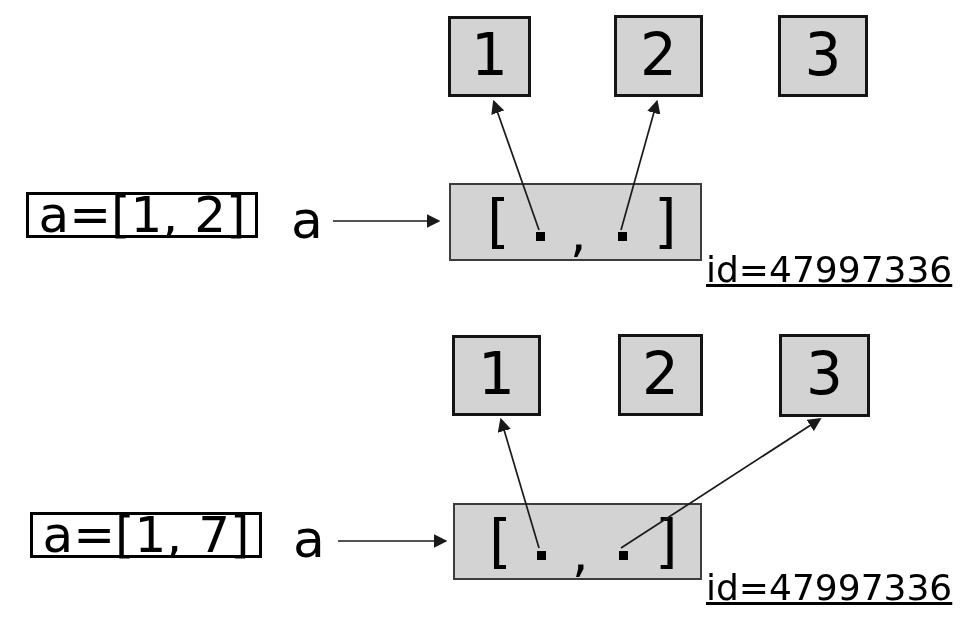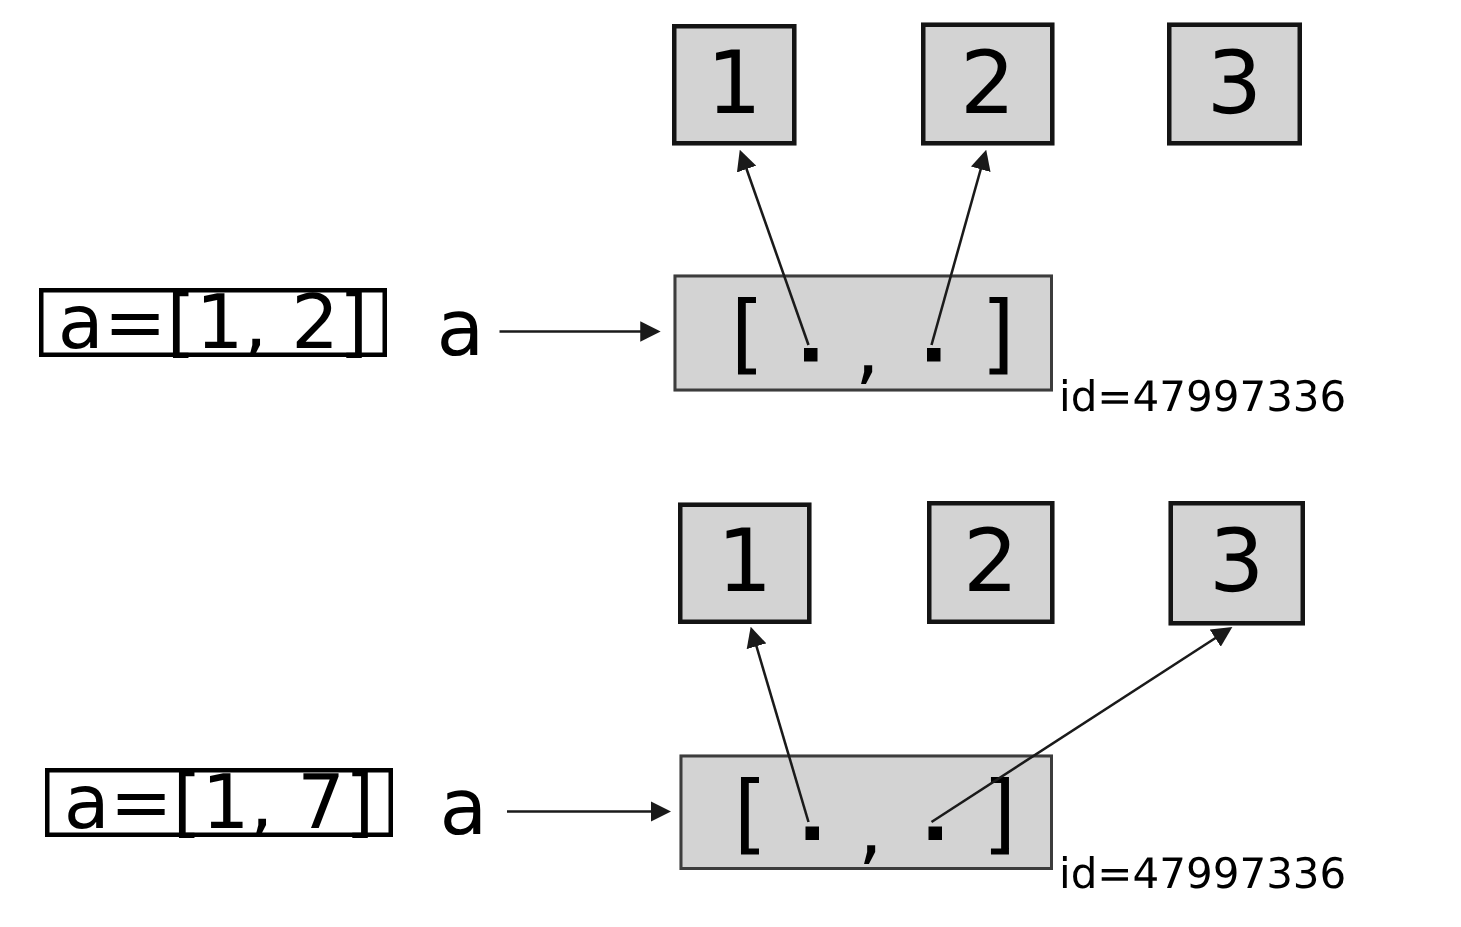--- a/index.html
+++ b/index.html
@@ -68,23 +68,24 @@
     transform: translateY(11px);
   }
   .dot {
     position: absolute;
     width: 9px;
     height: 9px;
     background: #000000;
   }
   .id-label {
     position: absolute;
-    font-size: 28px;
+    font-size: 36px;
     line-height: 1.2;
     white-space: pre;
+    text-decoration: underline;
   }
   .arrows {
     position: absolute;
     left: 0;
     top: 0;
     pointer-events: none;
   }
 </style>
 </head>
 <body>

